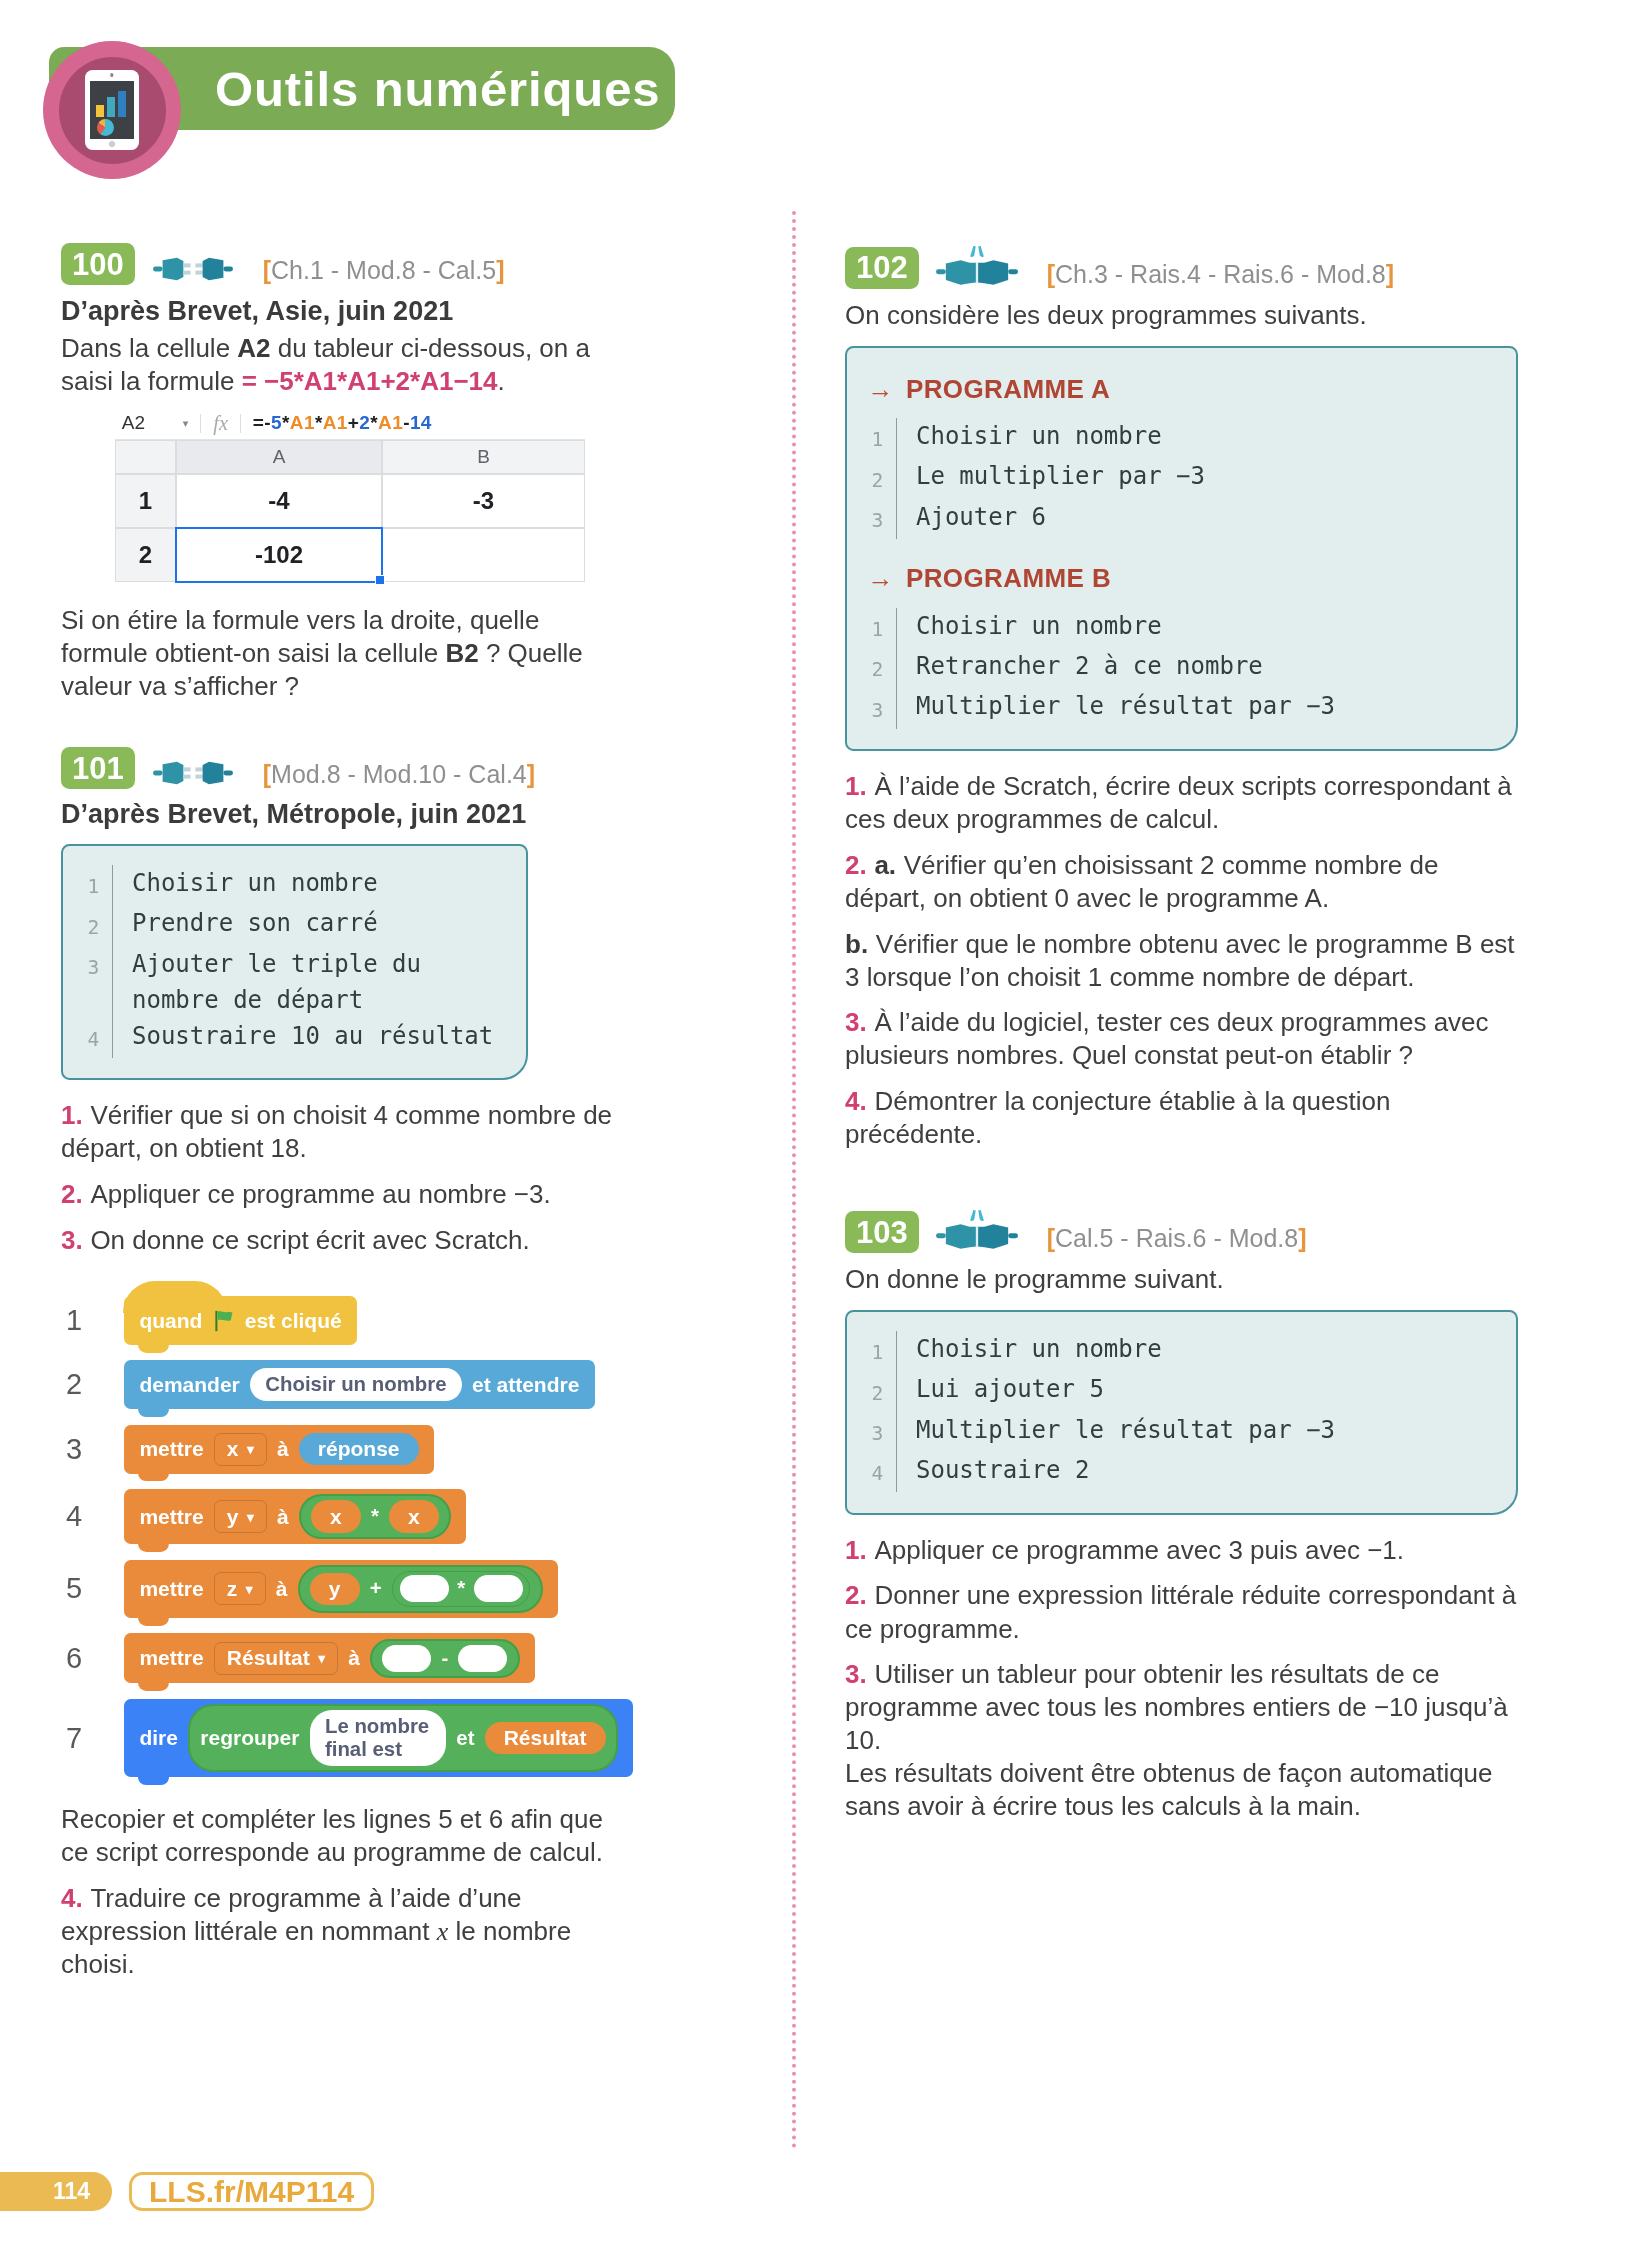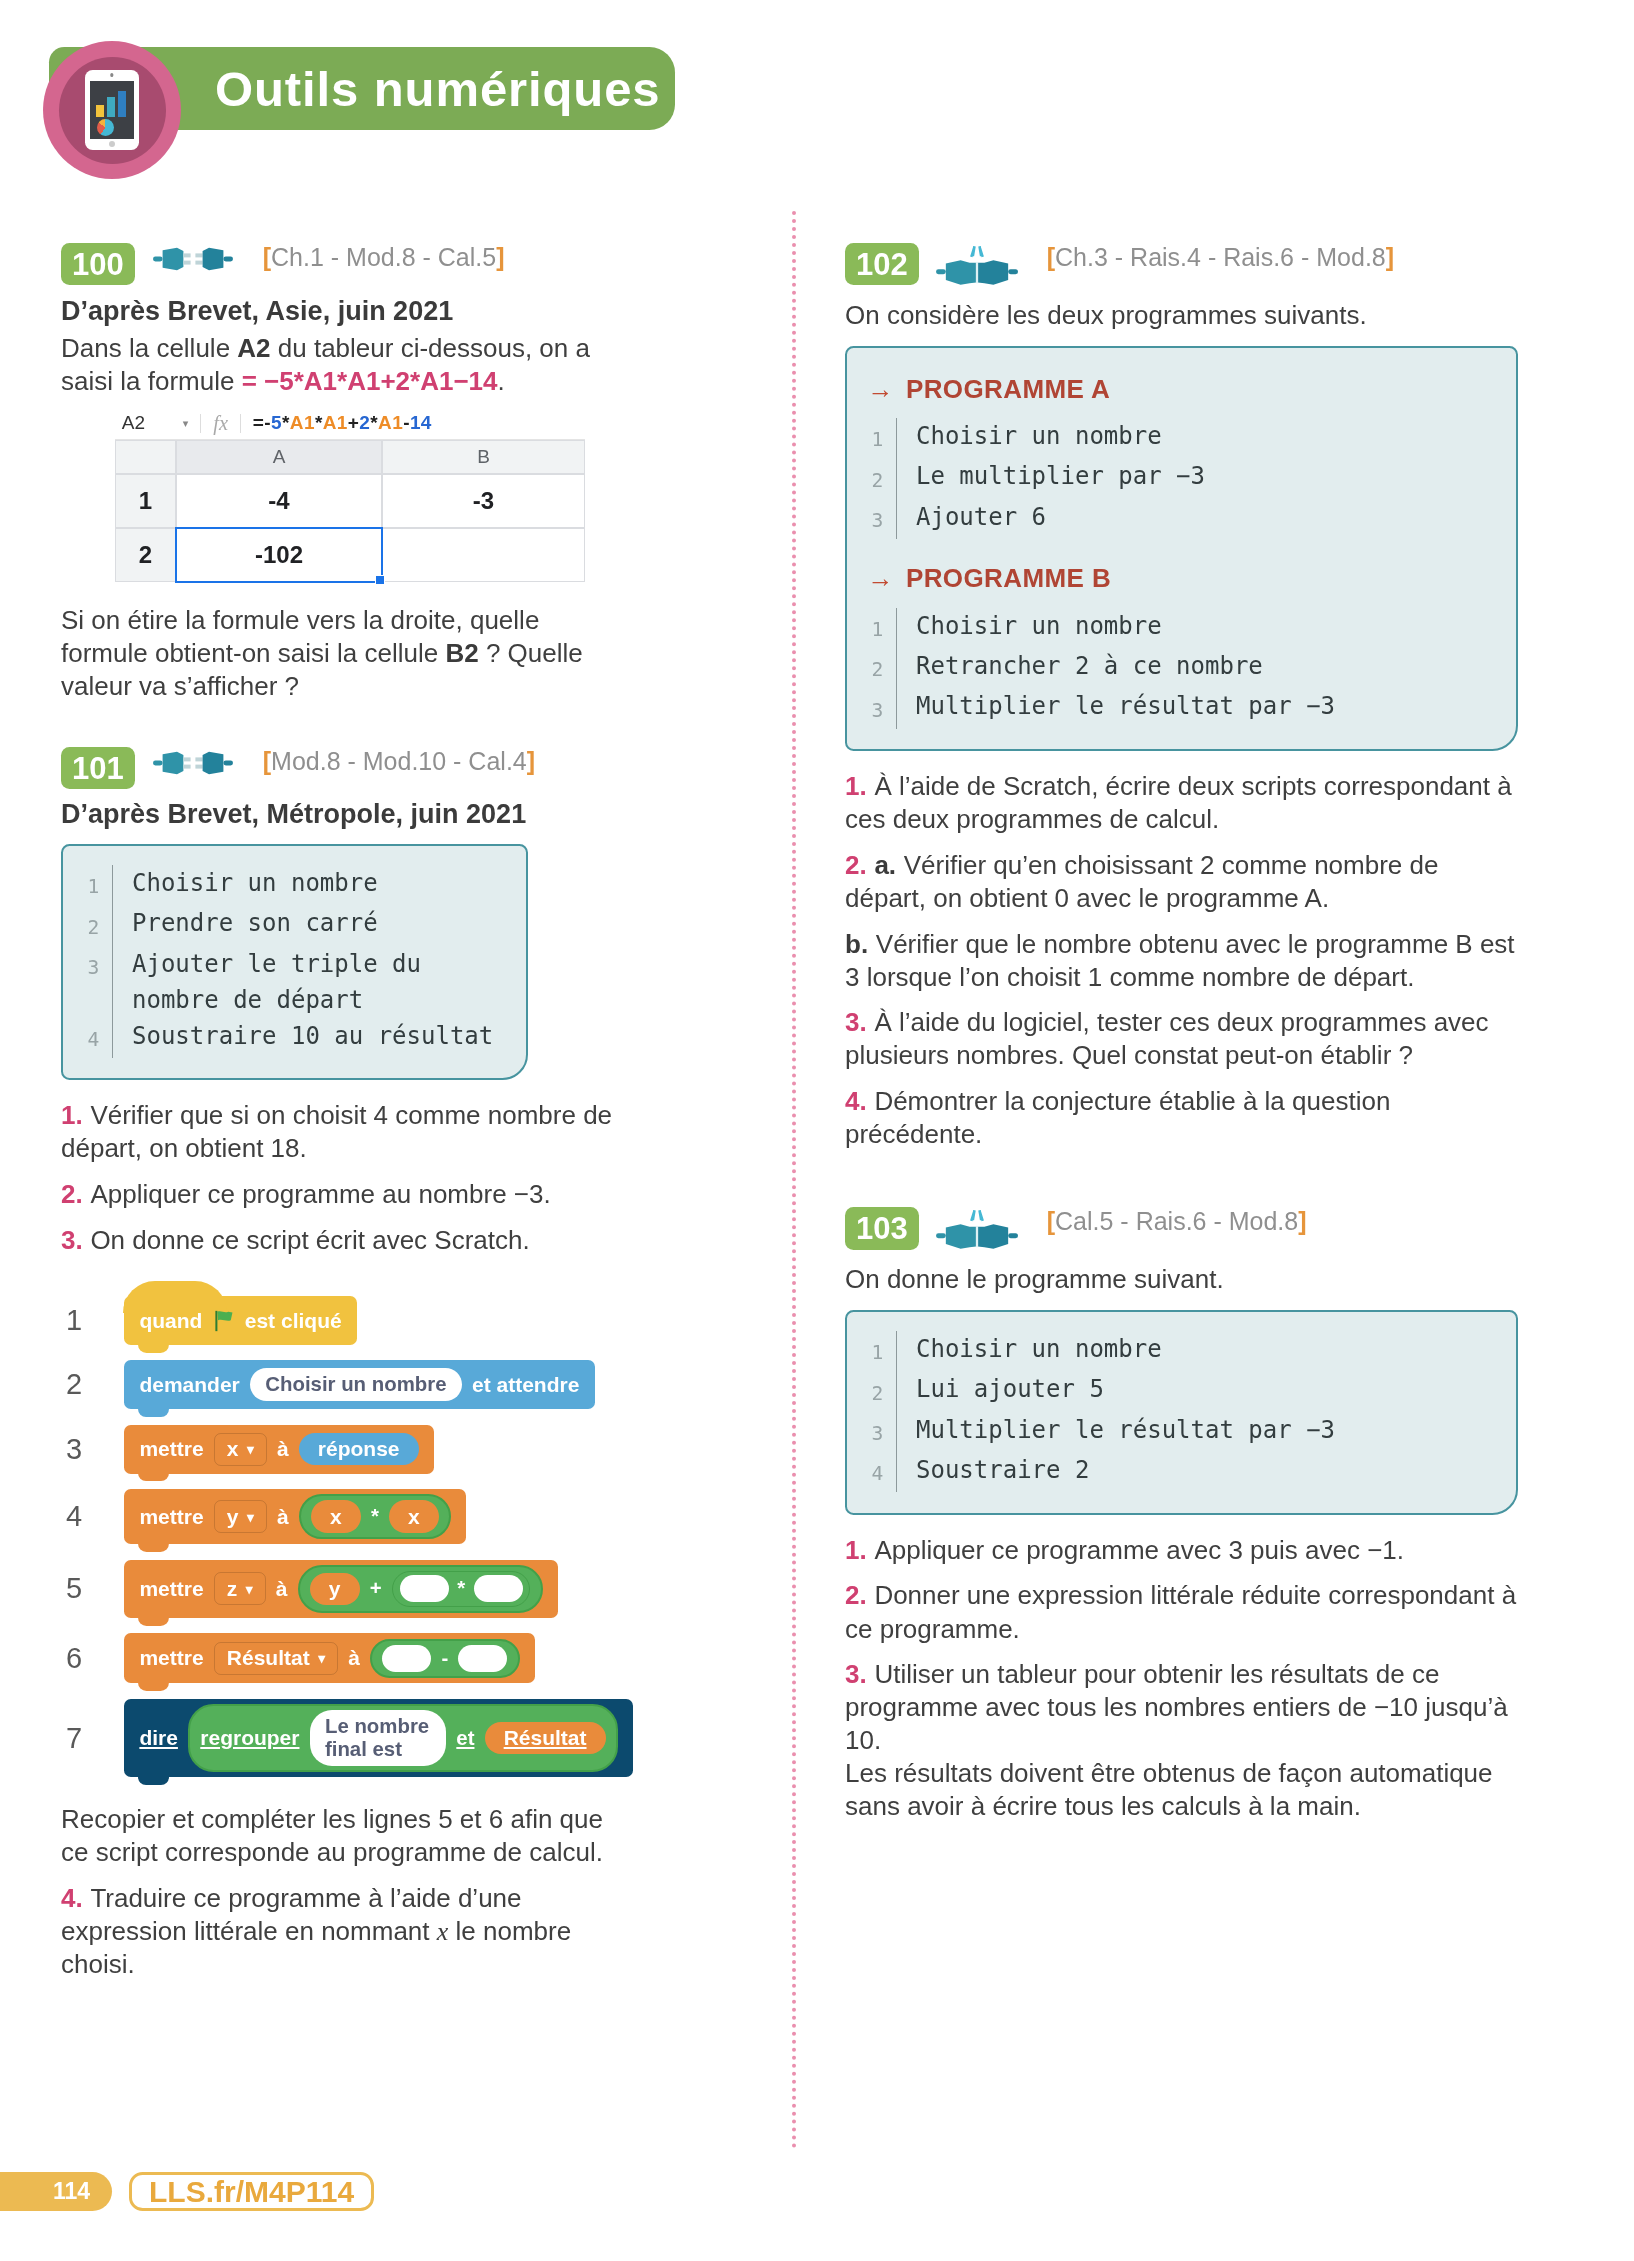--- a/index.html
+++ b/index.html
@@ -30,21 +30,21 @@
           background:conic-gradient(#45b8d4 0 60%, #e25c4a 60% 85%, #f3b13b 85% 100%); }
 
   
   .col { position:absolute; top:243px; }
   .col-left  { left:61px;  width:572px; }
   .col-right { left:845px; width:673px; }
   .col-divider { position:absolute; left:792px; top:211px; height:1939px; width:0;
           border-left:4.3px dotted #ea8fae; }
 
   
-  .exhead { display:flex; align-items:flex-start; gap:17px; margin-bottom:10.2px; }
+  .exhead { display:flex; align-items:flex-end; gap:17px; margin-bottom:10.2px; }
   .exnum { background:#8aba58; color:#fff; font-weight:bold; font-size:31px;
            border-radius:8.5px; padding:2.6px 11px; line-height:1.2; }
   .tags { font-size:25px; color:#8f8f8f;margin-left:12px; }
   .tags .br { color:#e6953b; font-weight:bold; }
   .mt101 { margin-top:44px; }
   .mt103 { margin-top:56px; }
 
   .source { font-weight:bold; font-size:27px; margin:5.1px 0 3.4px; color:#3b3b3b; }
   p.body { font-size:26px; line-height:1.27; margin:5.1px 0; }
   .bld { font-weight:bold; color:#3b3b3b; }
@@ -94,21 +94,21 @@
   .sb { position:relative; display:inline-flex; align-items:center; gap:10.2px; min-height:49px;
         padding:5.1px 15.3px; border-radius:6.8px; color:#fff; font-weight:bold; font-size:21px; }
   .sb > * { position:relative; z-index:1; }
   .sb::after { content:""; position:absolute; bottom:-7.7px; left:13.6px; width:31px; height:8.5px;
         background:inherit; border-radius:0 0 8.5px 8.5px; }
   .s-hat { background:#f1c23f;align-items:center; }
   .s-hat::before { content:""; position:absolute; top:-15.3px; left:-0.9px; width:104px; height:32px;
         background:#f1c23f; border-radius:53px 53px 0 0; z-index:0; }
   .s-blue   { background:#58a9d8; }
   .s-orange { background:#e98b3b; }
-  .s-purple { background:#0c4a6e;text-decoration:underline; }
+  .s-purple { background:#3b82f6; }
   .sfield { background:#fff; color:#575e75; border-radius:22px; padding:5.1px 15.3px; font-size:20.4px; }
   .sdrop { display:inline-flex; align-items:center; gap:8.5px; padding:3.4px 12px;
            border:1.7px solid rgba(0,0,0,0.14); border-radius:6.8px; min-width:48px; justify-content:center; }
   .sdrop .c { font-size:13.6px; }
   .gop { background:#54b05a; border:2.6px solid #43a049; border-radius:25.5px; display:inline-flex;
          align-items:center; gap:10.2px; padding:4.3px 10.2px; }
   .gop2 { background:#54b05a; border:1.7px solid #43a049; border-radius:20.4px; display:inline-flex;
          align-items:center; gap:8.5px; padding:3.4px 6.8px; }
   .gsym { font-weight:bold; font-size:20.4px; }
   .soval { border-radius:20.4px; padding:4.3px 19px; font-weight:bold; }

